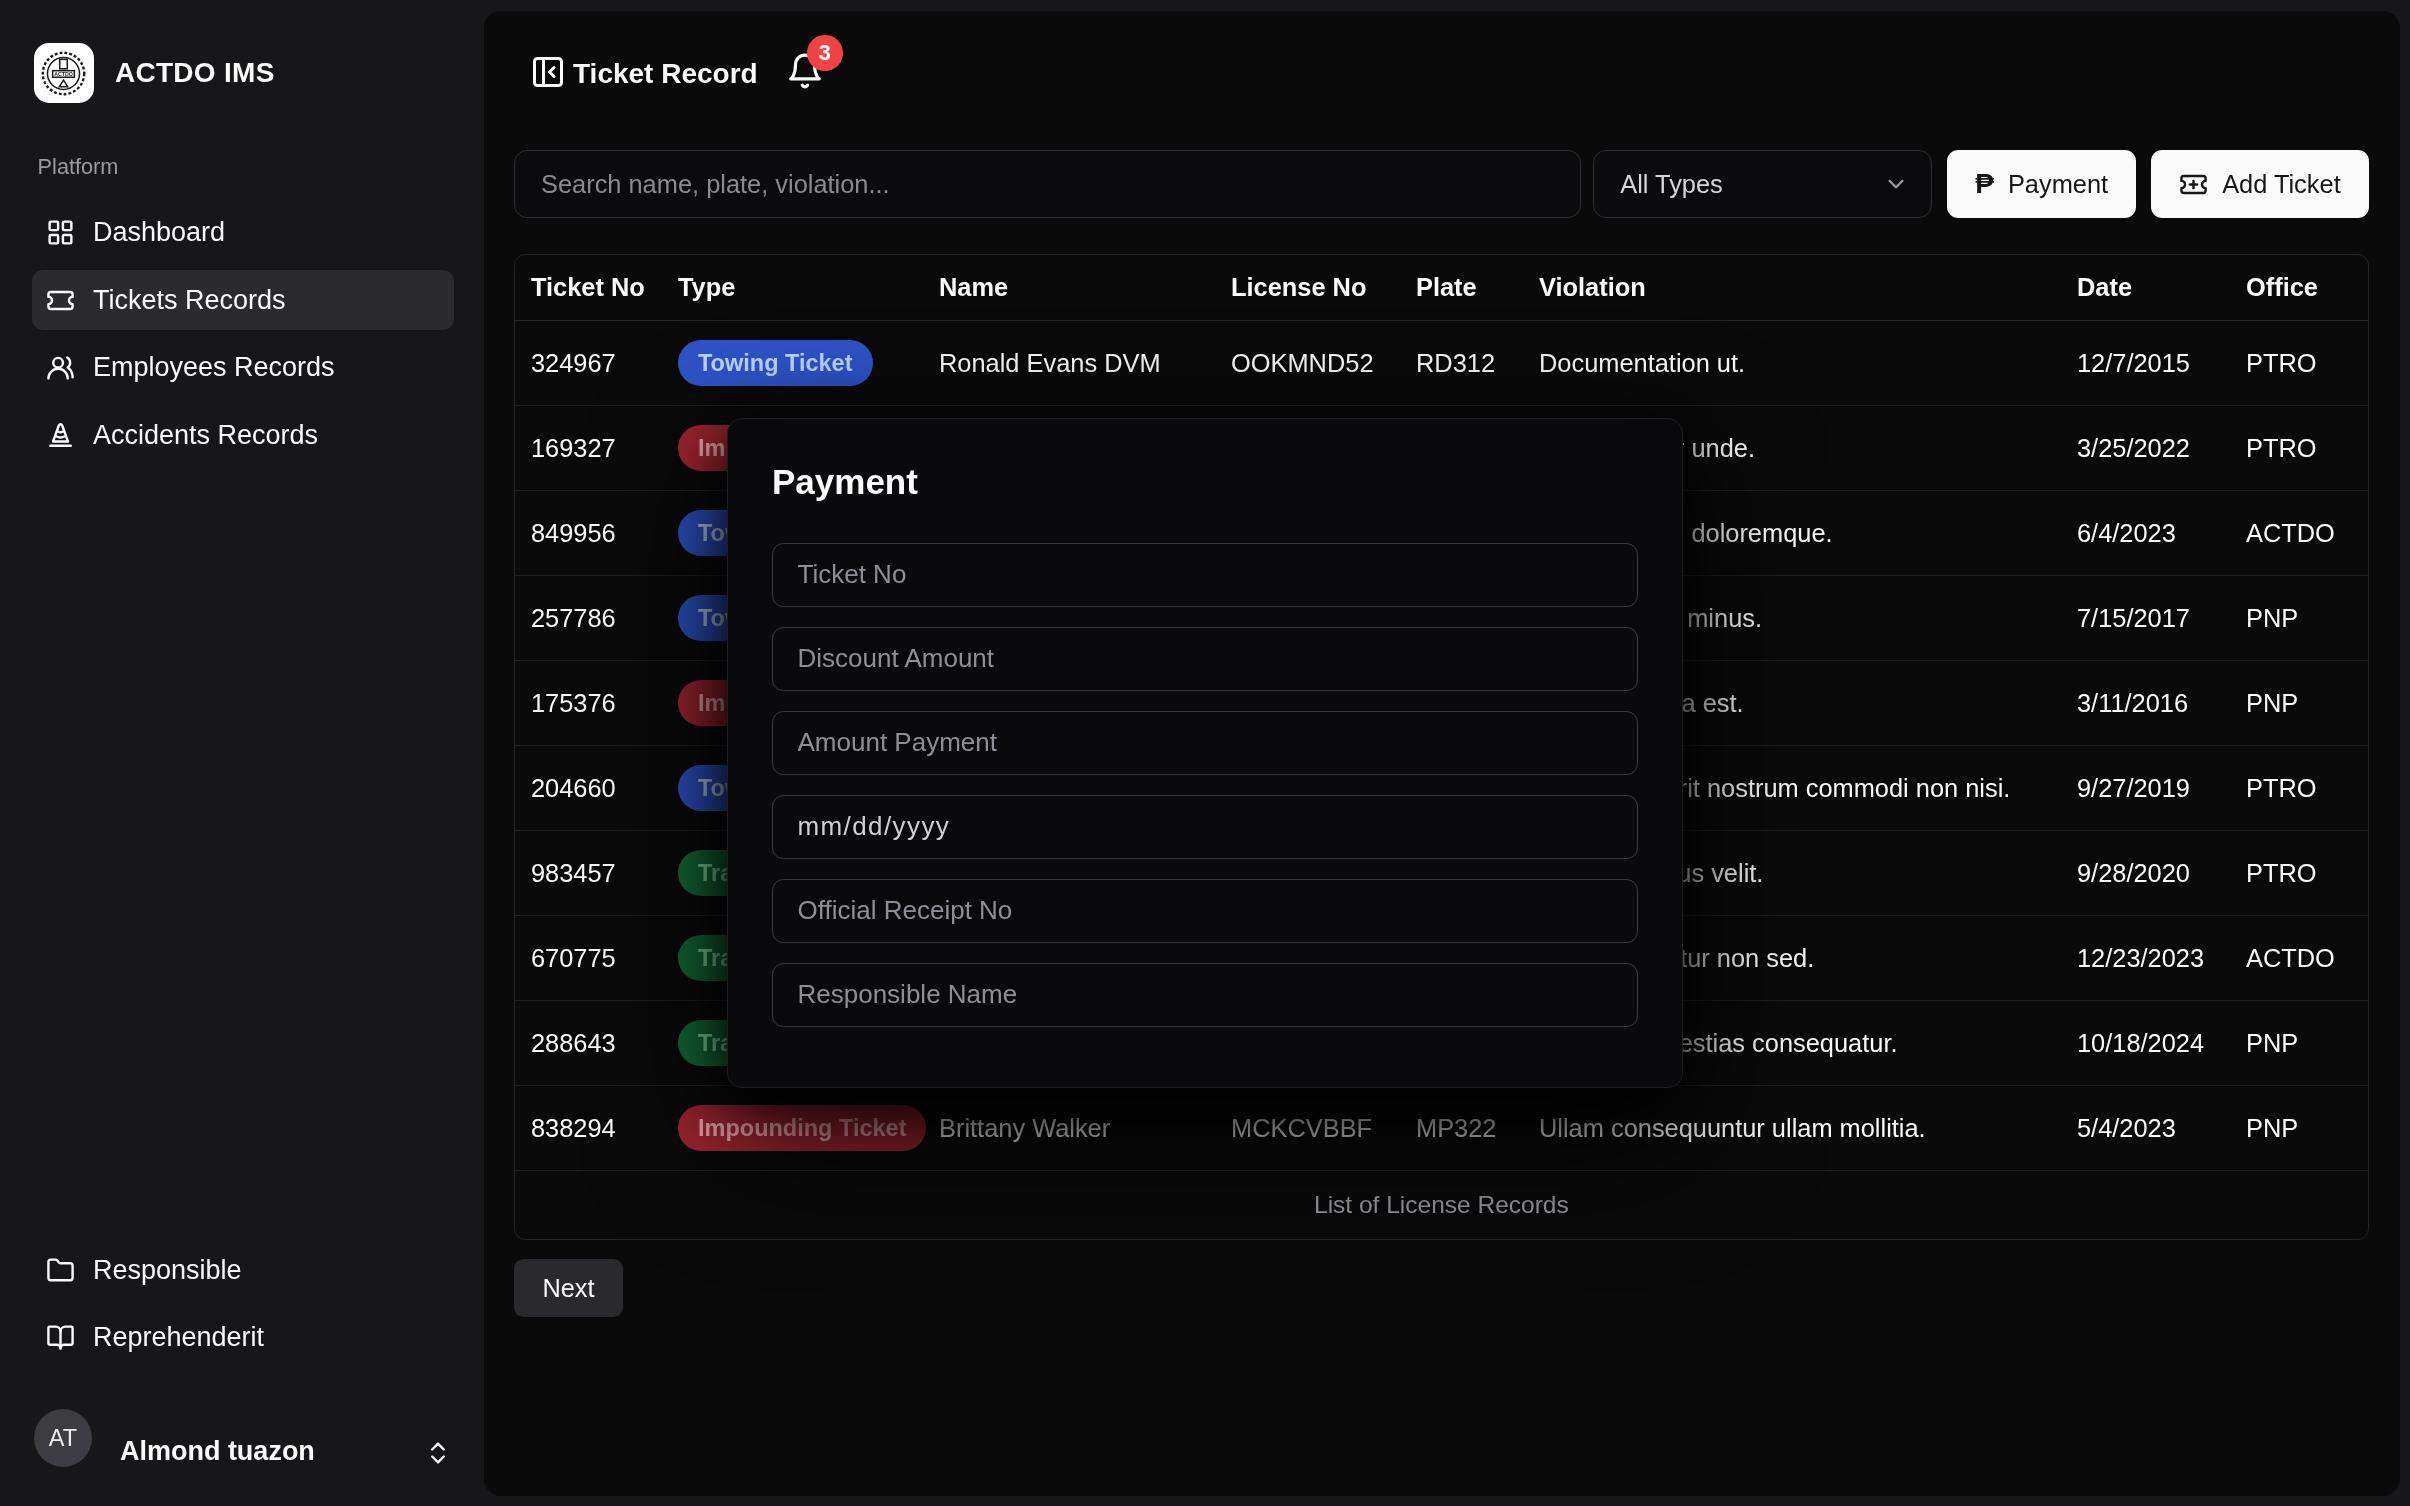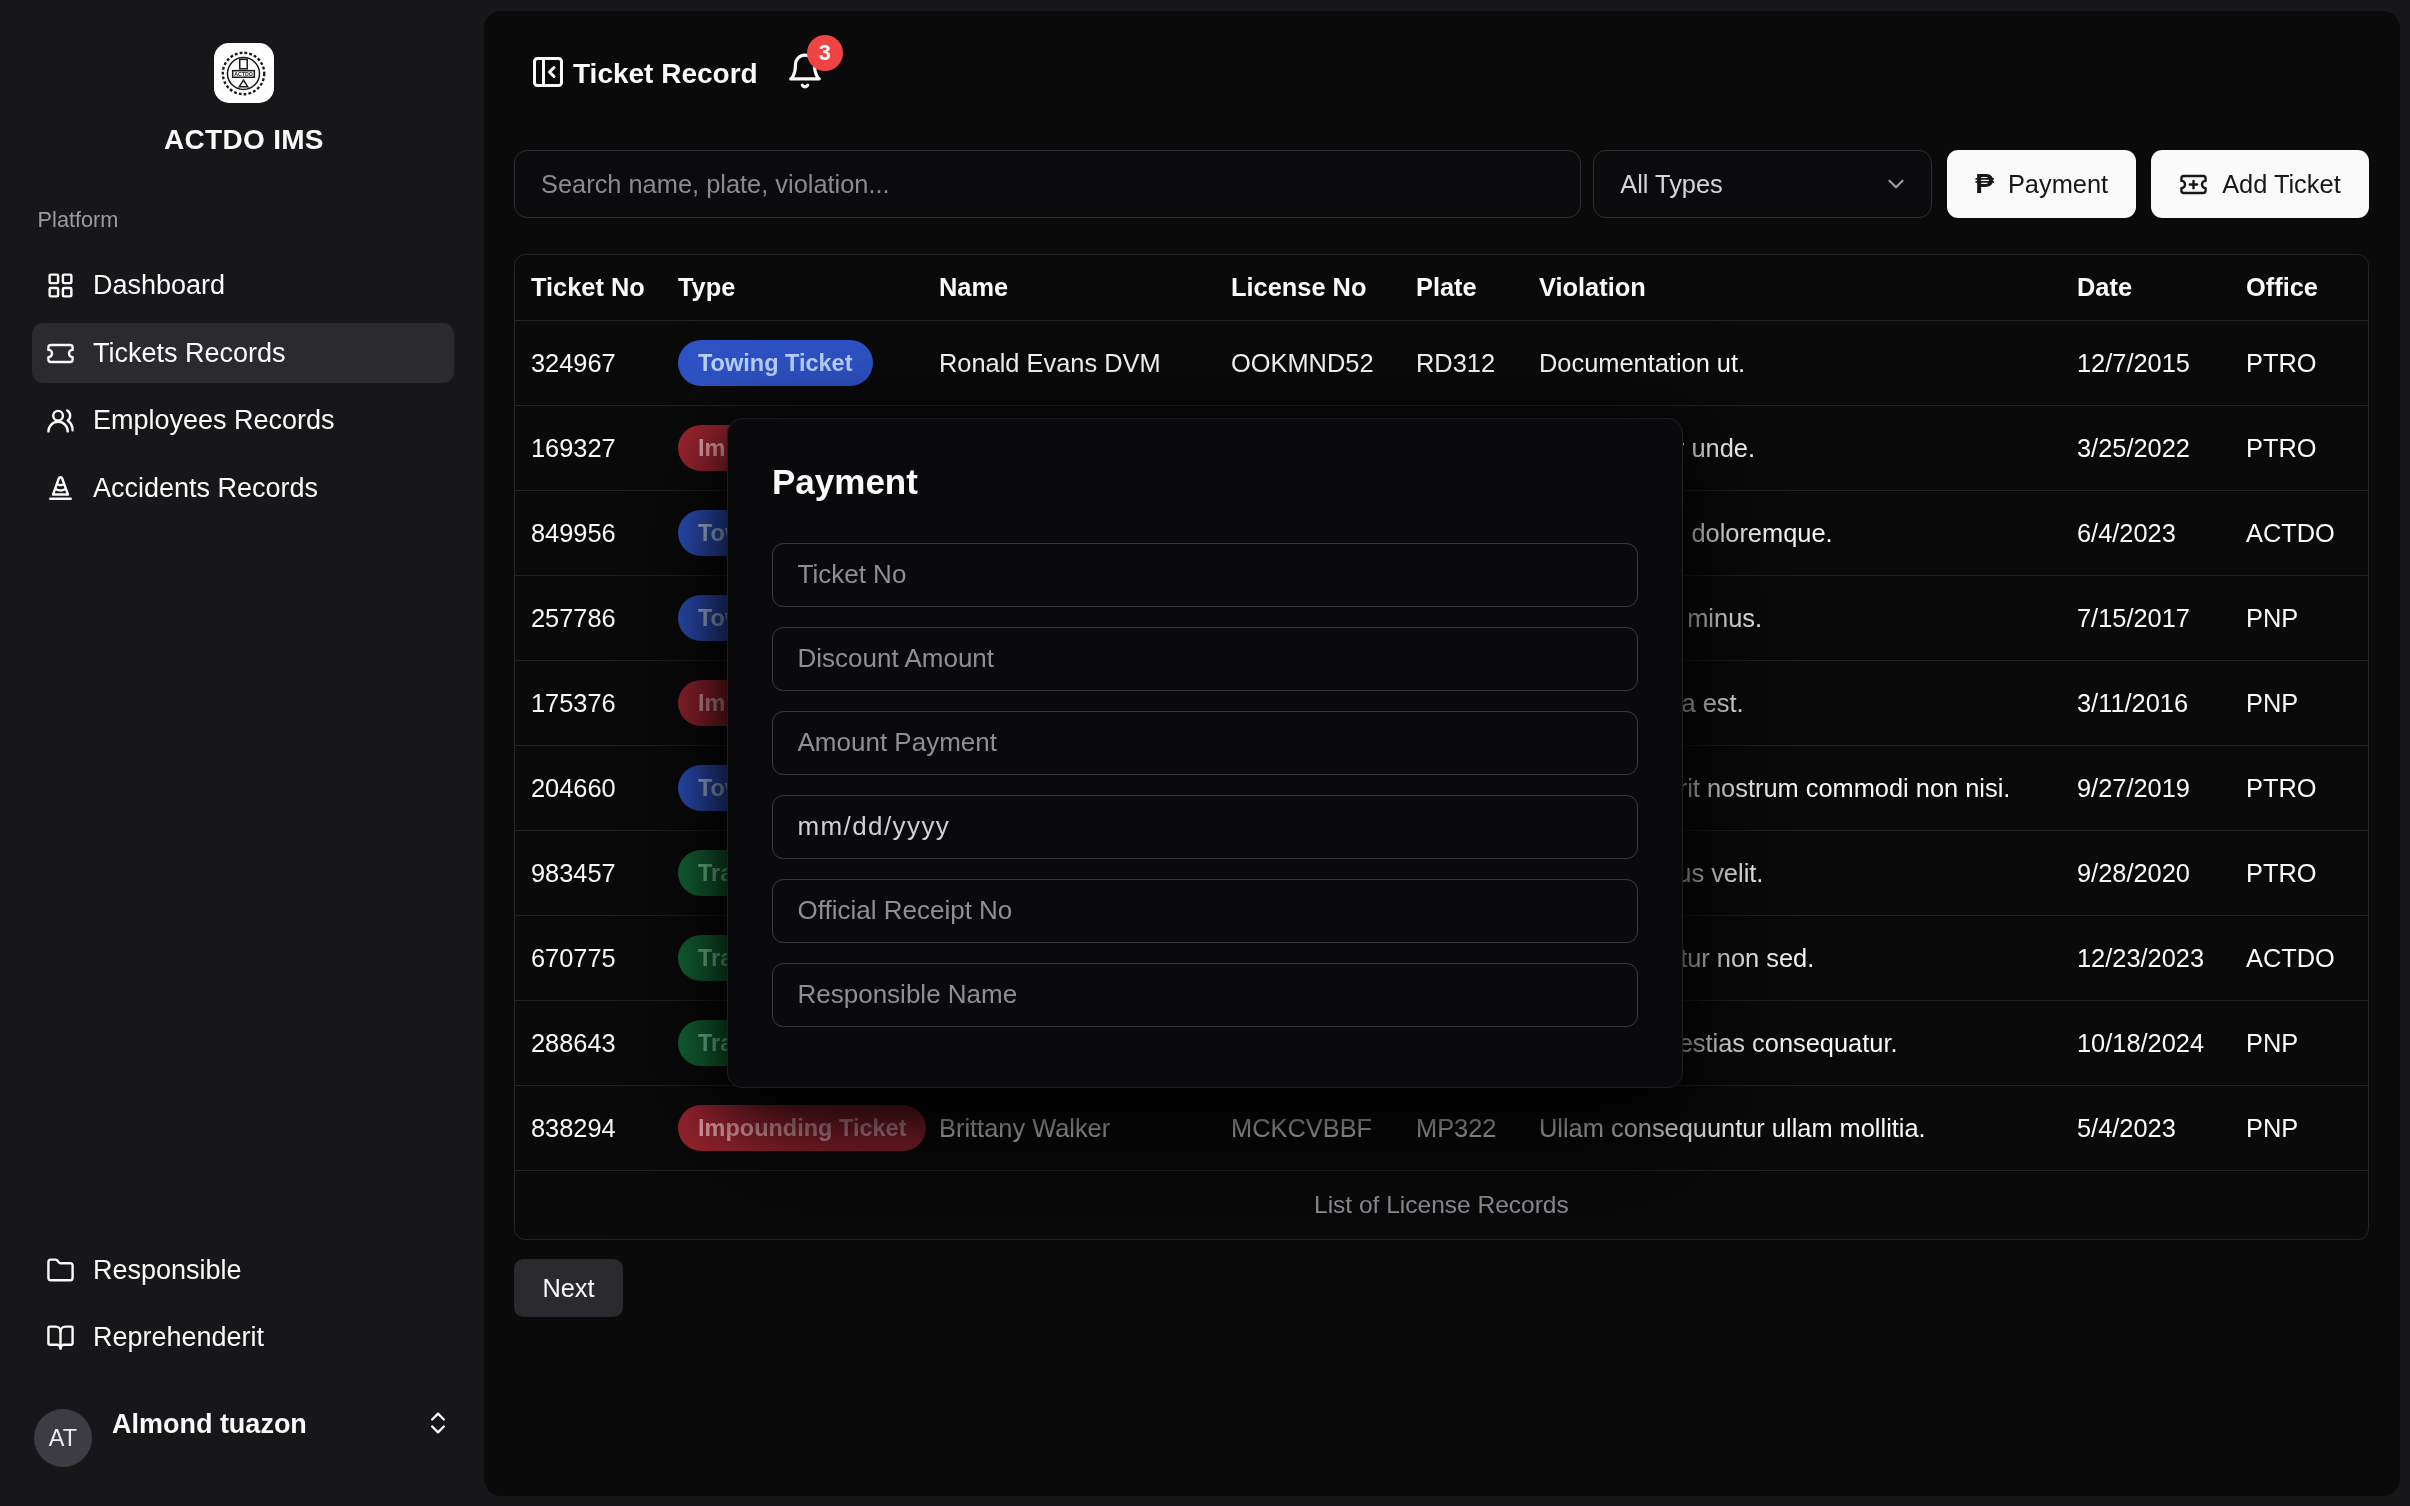--- a/index.html
+++ b/index.html
@@ -8,29 +8,29 @@
     background:#17171a;
     color:#fafafa;
     font-family:"Liberation Sans", sans-serif;
     overflow:hidden;
     display:flex;
   }
   svg { display:block; }
 
   
   .sidebar { width:484px; flex:none; display:flex; flex-direction:column; padding:43px 30px 40px 32px; }
-  .brand { display:flex; align-items:center; gap:21px; margin-left:1.9px;flex-direction:column; }
+  .brand { display:flex; align-items:center; gap:21px; margin-left:1.9px; }
   .logo { width:60px; height:60px; background:#ffffff; border-radius:15px; display:flex; align-items:center; justify-content:center; flex:none; }
   .app-name { font-size:28px; font-weight:700; letter-spacing:0.3px; }
   .section-label { color:#9a9aa2; font-size:21.7px; margin:51px 0 22.6px 5.6px; }
   .nav-item { display:flex; align-items:center; gap:18px; height:60px; padding:0 14px; border-radius:11.3px; font-size:27px; margin-bottom:7.5px; cursor:pointer; }
   .nav-item.active { background:#2a2a2f; }
   .nav-item svg { width:29px; height:29px; flex:none; }
   .sidebar-spacer { flex:1; }
-  .user-row { display:flex; align-items:flex-start; gap:20px; margin-top:34px; padding:0 1.9px; cursor:pointer; }
+  .user-row { display:flex; align-items:flex-end; gap:28px; margin-top:34px; padding:0 1.9px; cursor:pointer; }
   .avatar { width:58px; height:58px; border-radius:50%; background:#3c3c42; display:flex; align-items:center; justify-content:center; font-size:23.5px; color:#ececef; flex:none; }
   .user-name { font-size:27px; font-weight:700; flex:1; }
   .user-row svg { width:28px; height:28px; }
 
   
   .panel { flex:1; margin:11.3px 11.3px 11.3px 0; background:#0a0a0b; border-radius:17px; padding:0 31px 0 30px; position:relative; overflow:hidden; }
   .page-header { display:flex; align-items:flex-end; margin:41px 0 0 16px; gap:7px; }
   .icon-btn { background:transparent; border:none; color:#fafafa; cursor:pointer; padding:0; }
   .icon-btn svg { width:36px; height:36px; }
   .page-title { font-size:28px; font-weight:600; }

